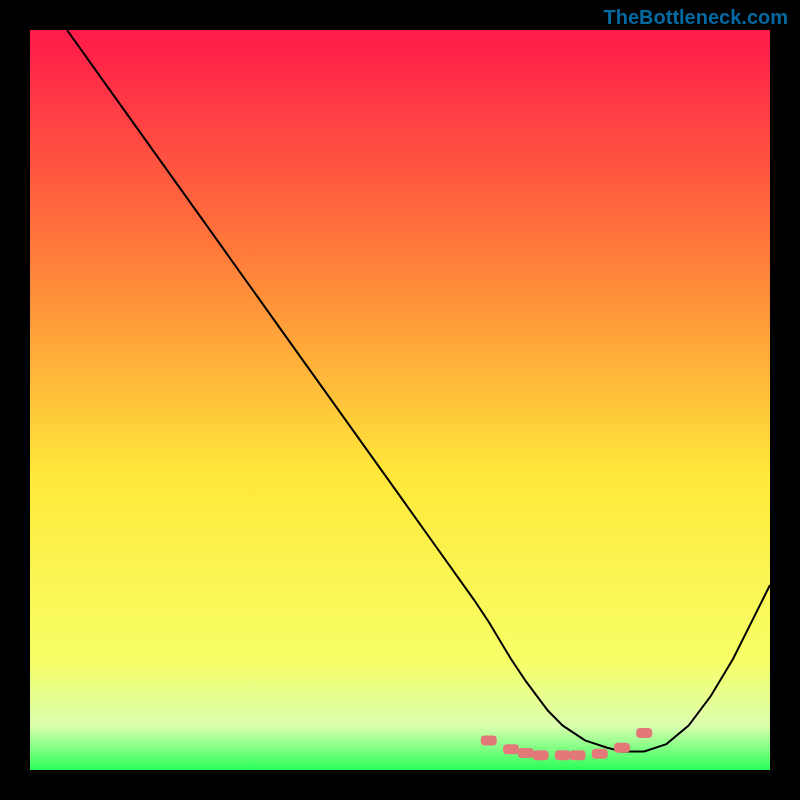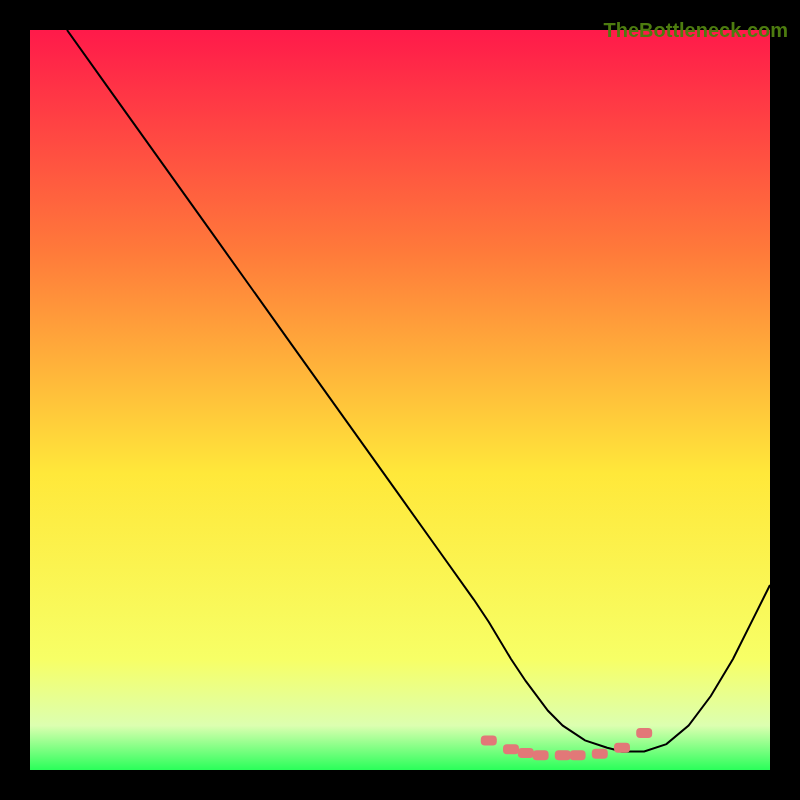--- a/index.html
+++ b/index.html
@@ -11,23 +11,23 @@
     font-family: Arial, sans-serif;
   }
   .container {
     width: 800px;
     height: 800px;
     position: relative;
     background: #000;
   }
   .watermark {
     position: absolute;
-    top: 19px;
+    top: 6px;
     right: 12px;
-    color: #4d7c0f;
+    color: #0369a1;
     font-size: 20px;
     font-weight: bold;
     z-index: 10;
   }
   .plot-area {
     position: absolute;
     left: 30px;
     top: 30px;
     width: 740px;
     height: 740px;

